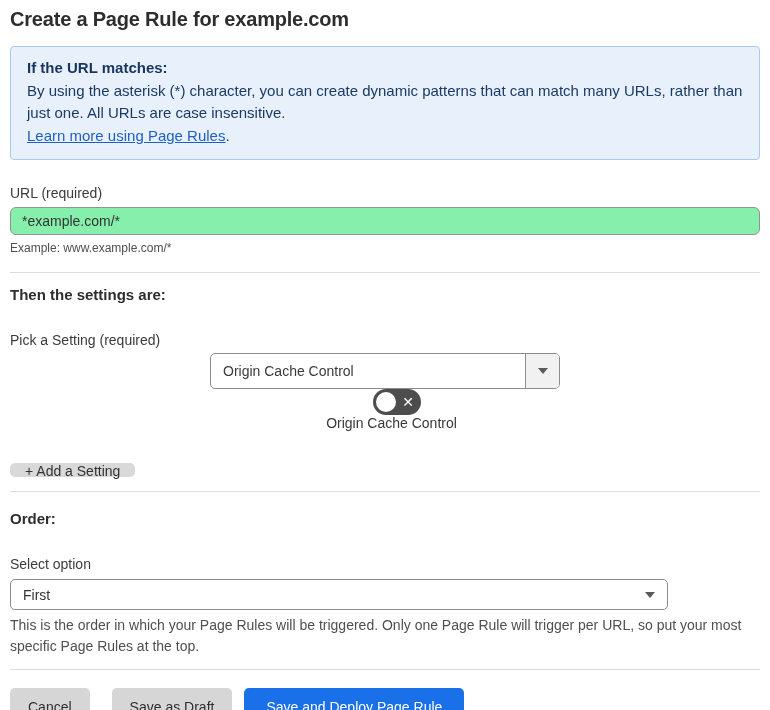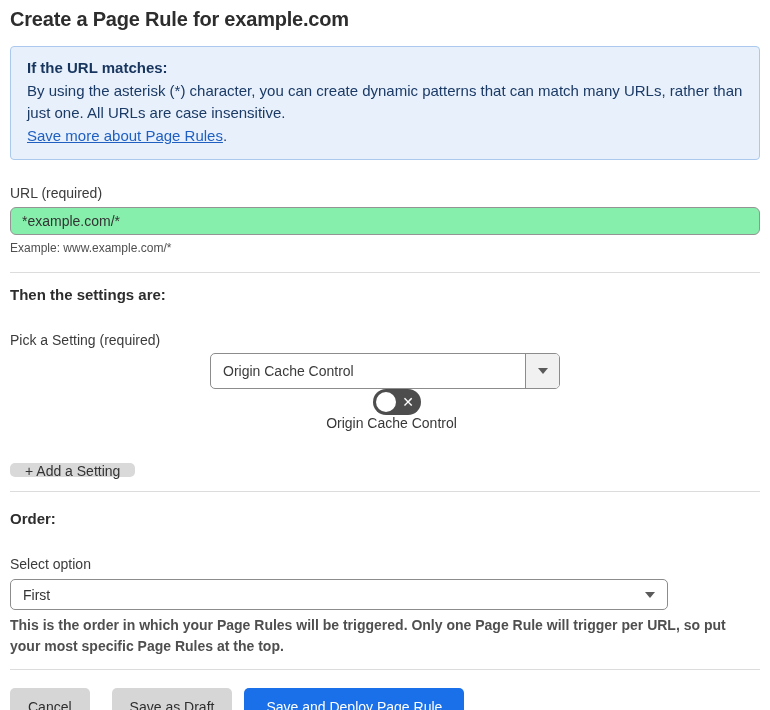--- a/index.html
+++ b/index.html
@@ -184,21 +184,20 @@
     color: #333;
     cursor: pointer;
     justify-content: space-between;
   }
   .order-helper {
     margin-top: 5px;
     font-size: 14px;
     color: #4f4f4f;
     line-height: 1.5;
     max-width: 745px;
-    font-weight: bold;
   }
 
   .footer {
     margin-top: 18px;
     display: flex;
     align-items: center;
   }
   .btn {
     height: 38px;
     border: none;
@@ -223,21 +222,21 @@
 </head>
 <body>
 
 <div class="container">
 
   <h1 class="page-title">Create a Page Rule for example.com</h1>
 
   <div class="info-box">
     <div class="info-heading">If the URL matches:</div>
     <div class="info-body">By using the asterisk (*) character, you can create dynamic patterns that can match many URLs, rather than just one. All URLs are case insensitive.</div>
-    <div><a class="info-link">Save more about Page Rules</a><span class="info-link-suffix">.</span></div>
+    <div><a class="info-link">Learn more using Page Rules</a><span class="info-link-suffix">.</span></div>
   </div>
 
   <label class="field-label url-label">URL (required)</label>
   <input class="text-input" type="text" value="*example.com/*" style="">
   <div class="helper-text">Example: www.example.com/*</div>
 
   <hr class="divider divider-1">
 
   <div class="section-heading settings-heading">Then the settings are:</div>
 

